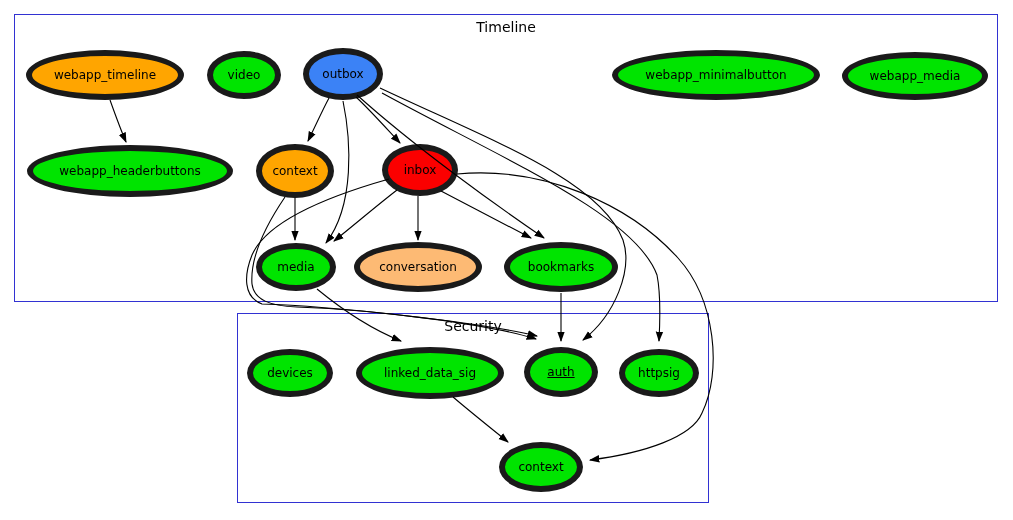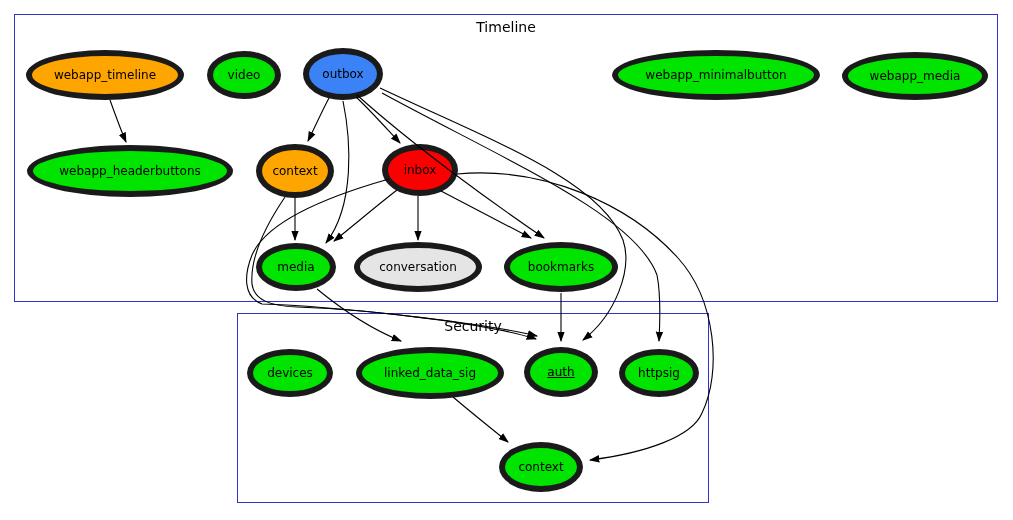--- a/index.html
+++ b/index.html
@@ -70,21 +70,21 @@
     </div>
     <div class="node" style="left: 256px; top: 144px; width: 78px; height: 54px; background: rgb(255, 165, 0); border-color: rgb(26, 26, 26);">
       <span>context</span>
     </div>
     <div class="node" style="left: 382px; top: 144px; width: 76px; height: 52px; background: rgb(251, 0, 0); border-color: rgb(26, 26, 26);">
       <span>inbox</span>
     </div>
     <div class="node" style="left: 256px; top: 243px; width: 80px; height: 48px; background: rgb(0, 228, 0); border-color: rgb(26, 26, 26);">
       <span>media</span>
     </div>
-    <div class="node" style="left: 354px; top: 242px; width: 128px; height: 50px; background: #e5e5e5; border-color: rgb(26, 26, 26); justify-content: center;">
+    <div class="node" style="left: 354px; top: 242px; width: 128px; height: 50px; background: #fdba74; border-color: rgb(26, 26, 26); justify-content: center;">
       <span>conversation</span>
     </div>
     <div class="node" style="left: 504px; top: 242px; width: 114px; height: 50px; background: rgb(0, 228, 0); border-color: rgb(26, 26, 26);">
       <span>bookmarks</span>
     </div>
     <div class="node" style="left: 247px; top: 349px; width: 86px; height: 48px; background: rgb(0, 228, 0); border-color: rgb(26, 26, 26); text-align: center;">
       <span>devices</span>
     </div>
     <div class="node" style="left: 356px; top: 347px; width: 148px; height: 52px; background: rgb(0, 228, 0); border-color: rgb(26, 26, 26);">
       <span>linked_data_sig</span>

